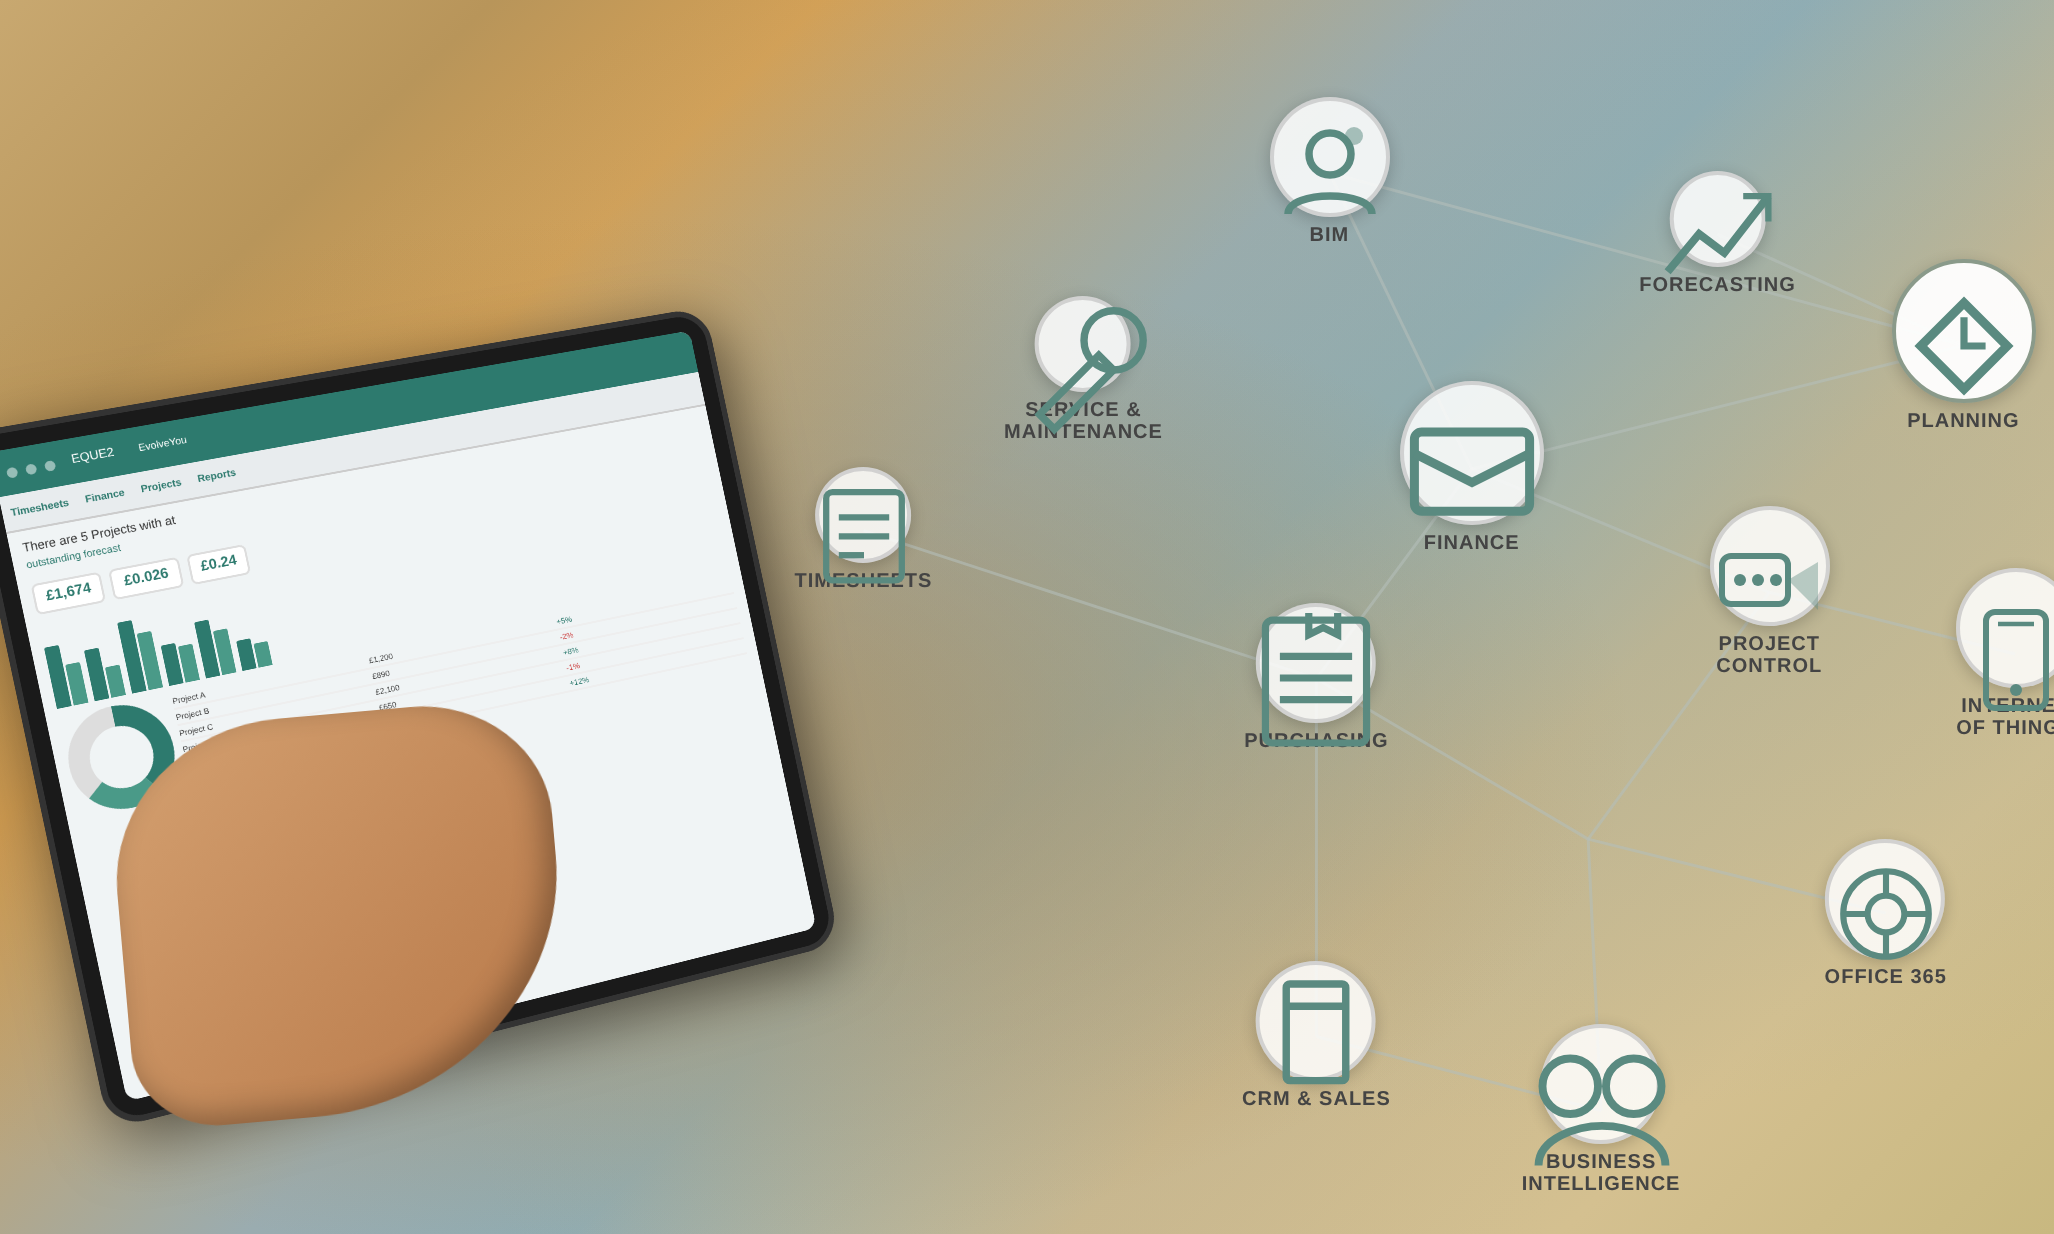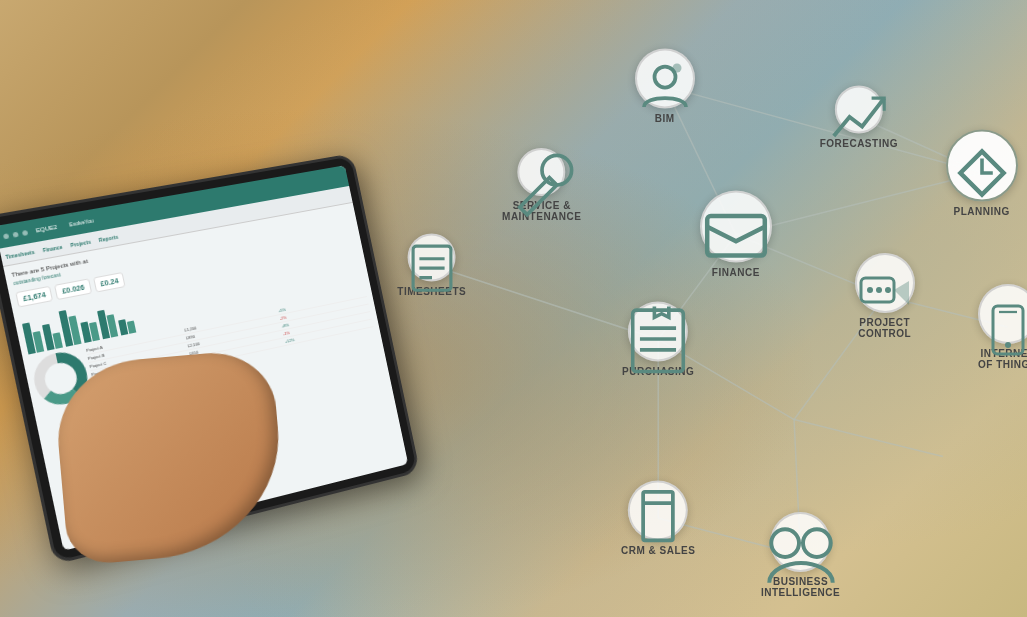--- a/index.html
+++ b/index.html
@@ -452,20 +452,33 @@
         <svg viewBox="0 0 40 40" width="24" height="24">
           <rect x="6" y="4" width="28" height="34" rx="2" fill="none" stroke="#5a8a80" stroke-width="2"></rect>
           <line x1="10" y1="14" x2="30" y2="14" stroke="#5a8a80" stroke-width="2"></line>
           <line x1="10" y1="20" x2="30" y2="20" stroke="#5a8a80" stroke-width="2"></line>
           <line x1="10" y1="26" x2="30" y2="26" stroke="#5a8a80" stroke-width="2"></line>
           <polyline points="18,2 18,8 22,6 26,8 26,2" fill="none" stroke="#5a8a80" stroke-width="2"></polyline>
         </svg>
       </div>
       <div class="node-label" style="white-space: pre-line;">PURCHASING</div>
     </div>
+    <div class="node" style="left: 562.89px; top: 456.58px;">
+      <div class="node-circle medium" style="width: 60px; height: 60px;">
+        <svg viewBox="0 0 40 40" width="24" height="24">
+          <circle cx="20" cy="20" r="14" fill="none" stroke="#5a8a80" stroke-width="2"></circle>
+          <circle cx="20" cy="20" r="6" fill="none" stroke="#5a8a80" stroke-width="2"></circle>
+          <line x1="6" y1="20" x2="14" y2="20" stroke="#5a8a80" stroke-width="2"></line>
+          <line x1="26" y1="20" x2="34" y2="20" stroke="#5a8a80" stroke-width="2"></line>
+          <line x1="20" y1="6" x2="20" y2="14" stroke="#5a8a80" stroke-width="2"></line>
+          <line x1="20" y1="26" x2="20" y2="34" stroke="#5a8a80" stroke-width="2"></line>
+        </svg>
+      </div>
+      <div class="node-label" style="white-space: pre-line;">OFFICE 365</div>
+    </div>
     <div class="node" style="left: 278.21px; top: 518.28px;">
       <div class="node-circle medium" style="width: 60px; height: 60px;">
         <svg viewBox="0 0 40 40" width="22" height="22">
           <rect x="12" y="6" width="16" height="26" rx="1" fill="none" stroke="#5a8a80" stroke-width="2"></rect>
           <line x1="12" y1="12" x2="28" y2="12" stroke="#5a8a80" stroke-width="2"></line>
         </svg>
       </div>
       <div class="node-label" style="white-space: pre-line;">CRM &amp; SALES</div>
     </div>
     <div class="node" style="left: 420.55px; top: 555.3px;">

